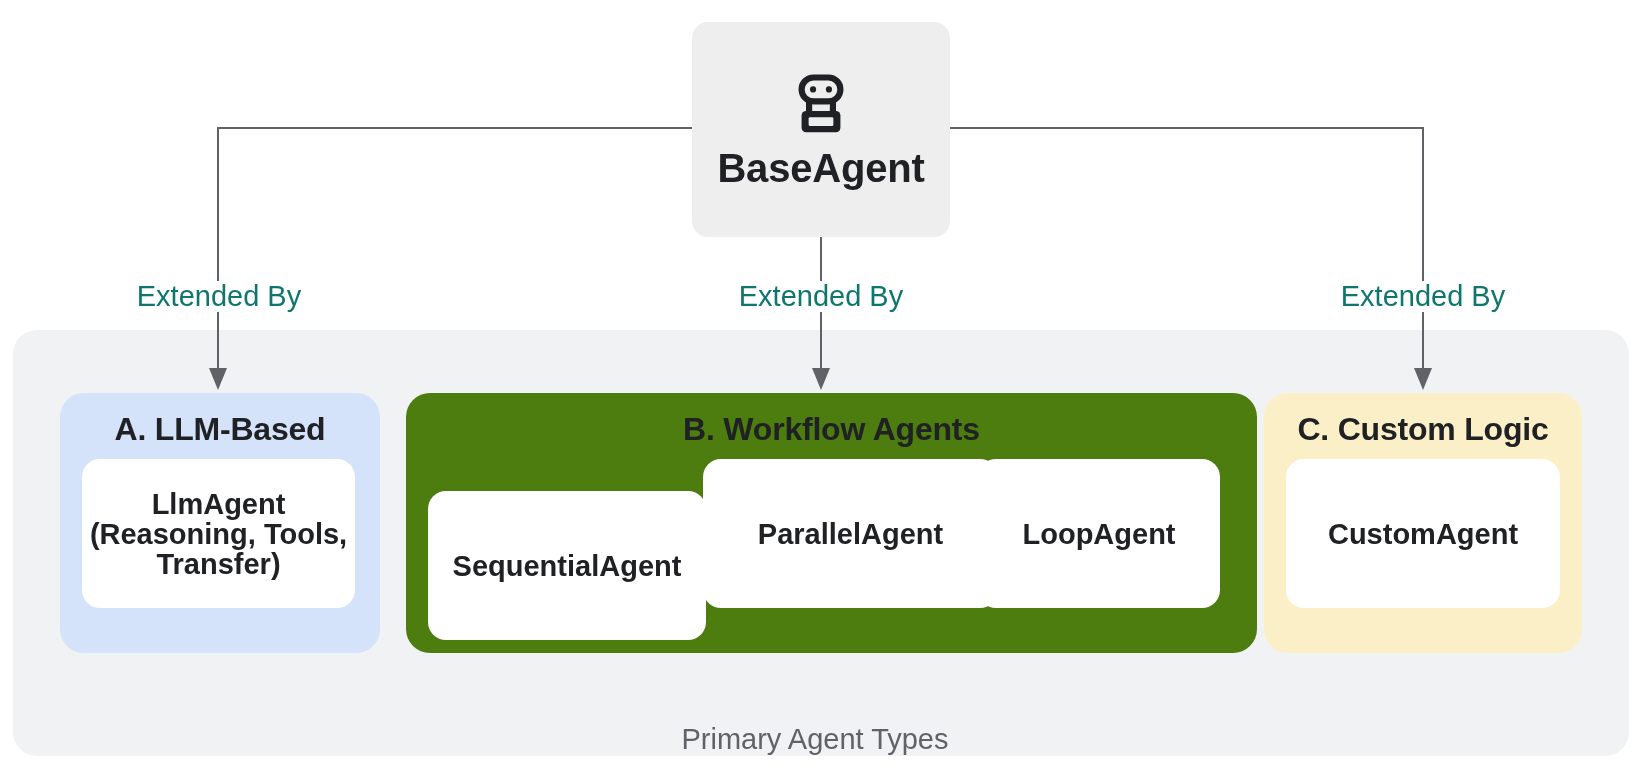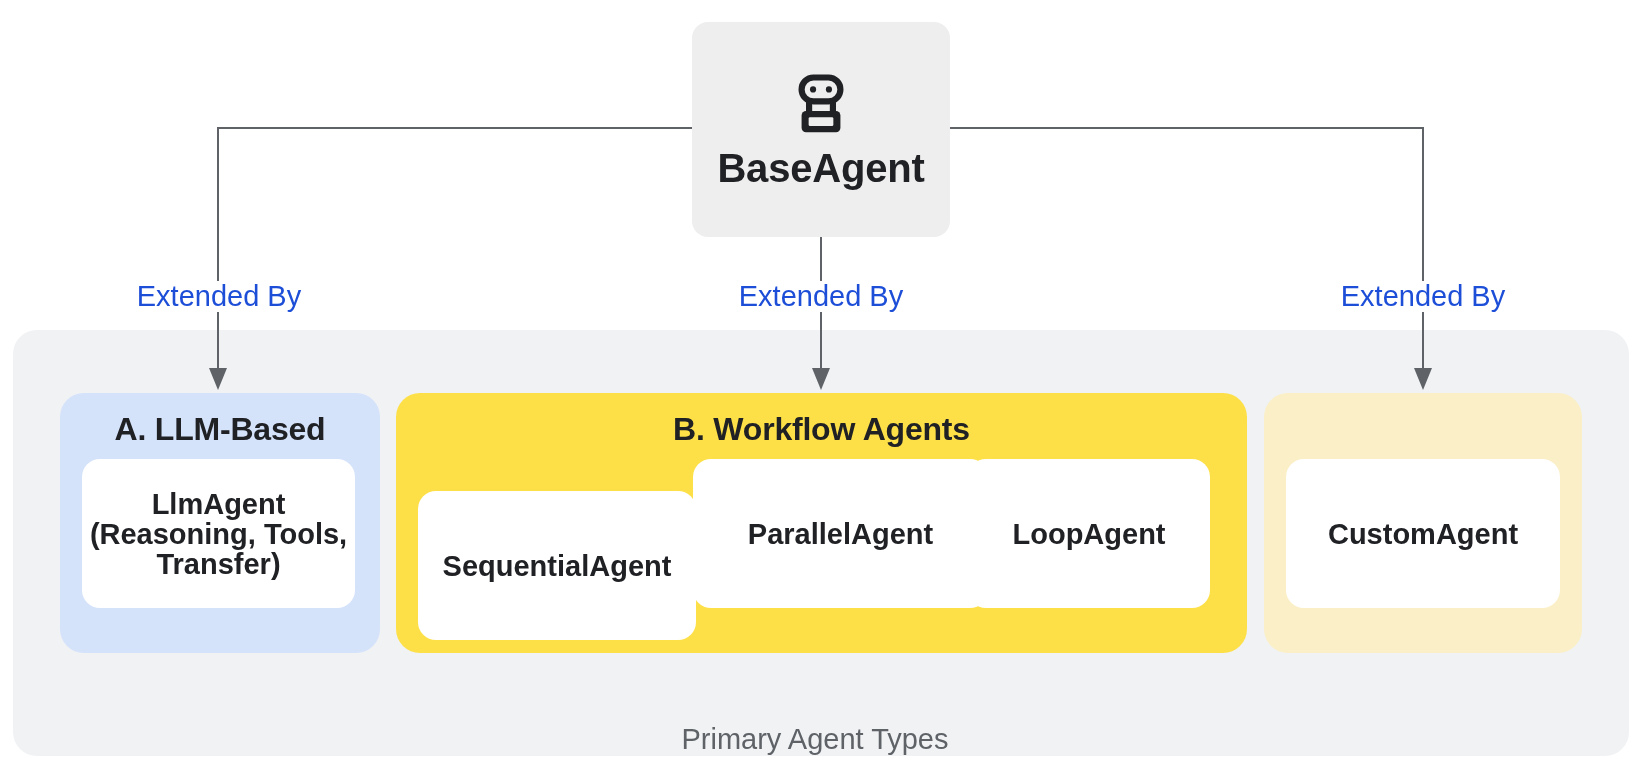--- a/index.html
+++ b/index.html
@@ -74,21 +74,21 @@
   .arrowhead.r { left: 1414px; }
 
   .edge-label {
     position: absolute;
     top: 281px;
     transform: translateX(-50%);
     background: #ffffff;
     padding: 0 10px;
     font-size: 29px;
     line-height: 31px;
-    color: #1d4ed8;
+    color: #0f766e;
     white-space: nowrap;
     z-index: 3;
   }
   .edge-label.l { left: 219px; }
   .edge-label.m { left: 821px; }
   .edge-label.r { left: 1423px; }
 
   
   .group {
     position: absolute;
@@ -113,21 +113,21 @@
   .section {
     position: absolute;
     top: 393px;
     height: 260px;
     border-radius: 24px;
     box-sizing: border-box;
     z-index: 1;
     padding-left: 10px;
   }
   .section.llm      { left: 60px;   width: 320px; background: #d4e2fa; }
-  .section.workflow { left: 396px;  width: 851px; background: #fde047; }
+  .section.workflow { left: 406px;  width: 851px; background: #4d7c0f; }
   .section.custom   { left: 1264px; width: 318px; background: #fbefc7; }
 
   .section-title {
     position: absolute;
     left: 0; right: 0;
     top: 17px;
     text-align: center;
     font-size: 32px;
     line-height: 38px;
     font-weight: 700;
@@ -209,20 +209,21 @@
     </div>
     <div class="card c1">
       <div class="card-label">ParallelAgent</div>
     </div>
     <div class="card c2">
       <div class="card-label">LoopAgent</div>
     </div>
   </div>
 
   <div class="section custom">
+    <div class="section-title">C. Custom Logic</div>
     <div class="card c0">
       <div class="card-label">CustomAgent</div>
     </div>
   </div>
 
   <div class="group-caption">Primary Agent Types</div>
 
 </div>
 
 </body></html>

